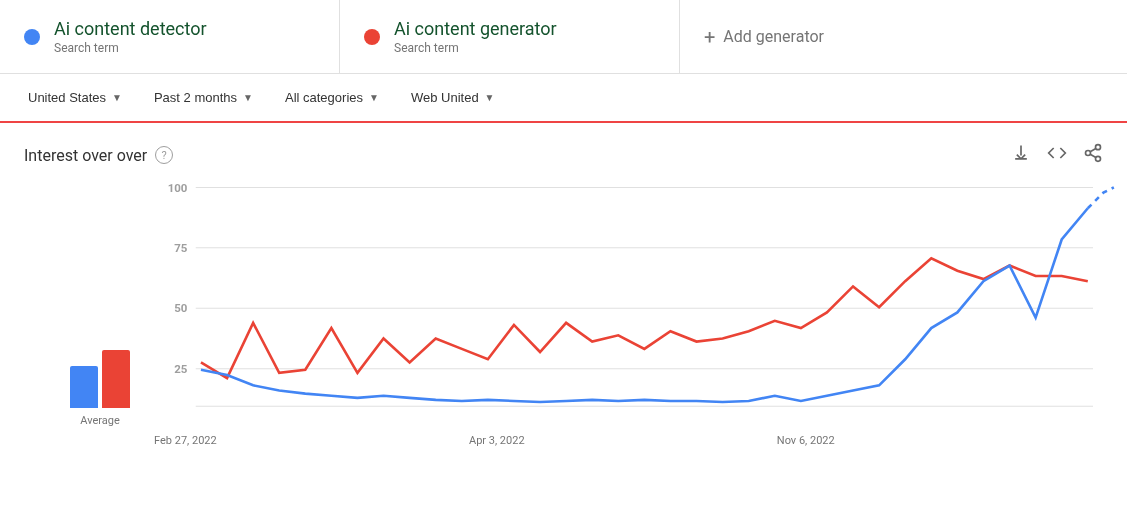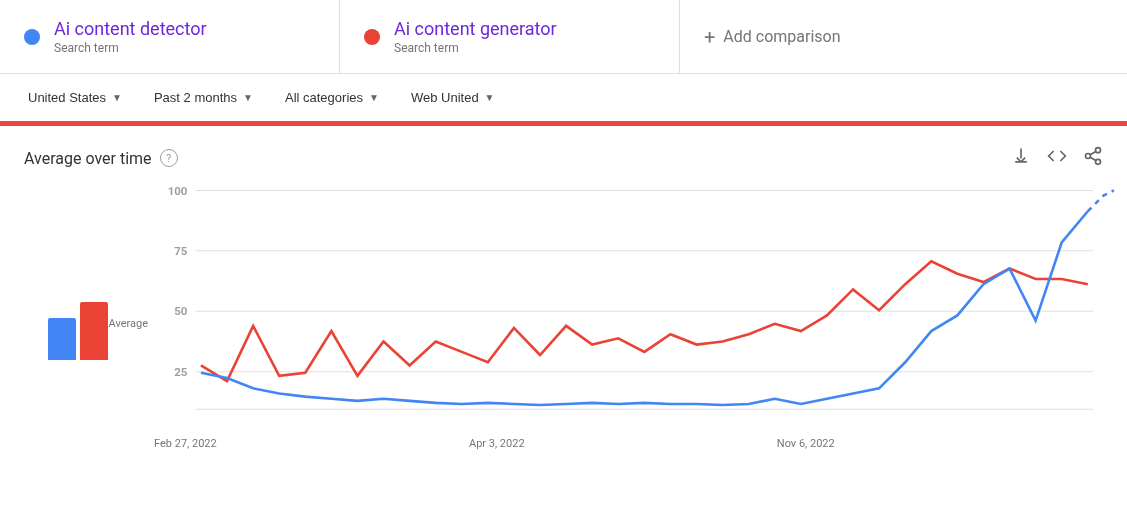--- a/index.html
+++ b/index.html
@@ -18,40 +18,40 @@
       min-width: 340px;
       gap: 14px;
     }
     .search-term-box:last-of-type { border-right: none; }
     .dot {
       width: 16px; height: 16px; border-radius: 50%; flex-shrink: 0;
     }
     .dot-blue { background: #4285F4; }
     .dot-red { background: #EA4335; }
     .term-info { display: flex; flex-direction: column; }
-    .term-title { font-size: 18px; font-weight: 400; color: #6d28d9; }
+    .term-title { font-size: 18px; font-weight: 400; color: #14532d; }
     .term-sub { font-size: 12px; color: #757575; margin-top: 2px; }
     .add-comparison {
       display: flex;
       align-items: center;
       gap: 8px;
       padding: 18px 24px;
       color: #757575;
       font-size: 16px;
       cursor: pointer;
       min-width: 200px;
     }
     .add-comparison .plus { font-size: 20px; color: #757575; }
 
     .filter-bar {
       display: flex;
       align-items: center;
       padding: 10px 16px;
       gap: 8px;
-      border-bottom: 5px solid #ef4444;
+      border-bottom: 2px solid #ef4444;
       background: #fff;
     }
     .filter-btn {
       display: flex;
       align-items: center;
       gap: 6px;
       padding: 6px 12px;
       border: none;
       background: transparent;
       cursor: pointer;
@@ -96,26 +96,26 @@
 
     .chart-container {
       position: relative;
       width: 100%;
       height: 280px;
       margin-top: 8px;
     }
 
     .average-col {
       position: absolute;
-      left: 4px;
+      left: 16px;
       bottom: 30px;
       width: 120px;
       height: 220px;
       display: flex;
-      flex-direction: row;
+      flex-direction: column;
       align-items: center;
       justify-content: flex-end;
     }
     .avg-bars {
       display: flex;
       align-items: flex-end;
       gap: 4px;
       height: 80px;
     }
     .avg-bar-blue {
@@ -188,21 +188,21 @@
   <div class="search-term-box">
     <div class="dot dot-red"></div>
     <div class="term-info">
       <span class="term-title">Ai content generator</span>
       <span class="term-sub">Search term</span>
     </div>
   </div>
 
   <div class="add-comparison">
     <span class="plus">+</span>
-    <span>Add comparison</span>
+    <span>Add generator</span>
   </div>
 </div>
 
 <div class="filter-bar">
   <button class="filter-btn">
     <span>United States</span>
     <span class="filter-arrow">▼</span>
   </button>
 
   <button class="filter-btn">
@@ -217,21 +217,21 @@
 
   <button class="filter-btn">
     <span>Web United</span>
     <span class="filter-arrow">▼</span>
   </button>
 </div>
 
 <div class="chart-section">
   <div class="chart-header">
     <div class="chart-title-area">
-      <span class="chart-title">Average over time</span>
+      <span class="chart-title">Interest over over</span>
       <div class="help-icon">
         <span>?</span>
       </div>
     </div>
     <div class="chart-actions">
       <span class="action-icon" title="Download">
         <svg width="20" height="20" viewBox="0 0 24 24" fill="none" stroke="#666" stroke-width="2">
           <path d="M12 3v12M7 14l5 5 5-5M5 19h14"></path>
         </svg>
       </span>

